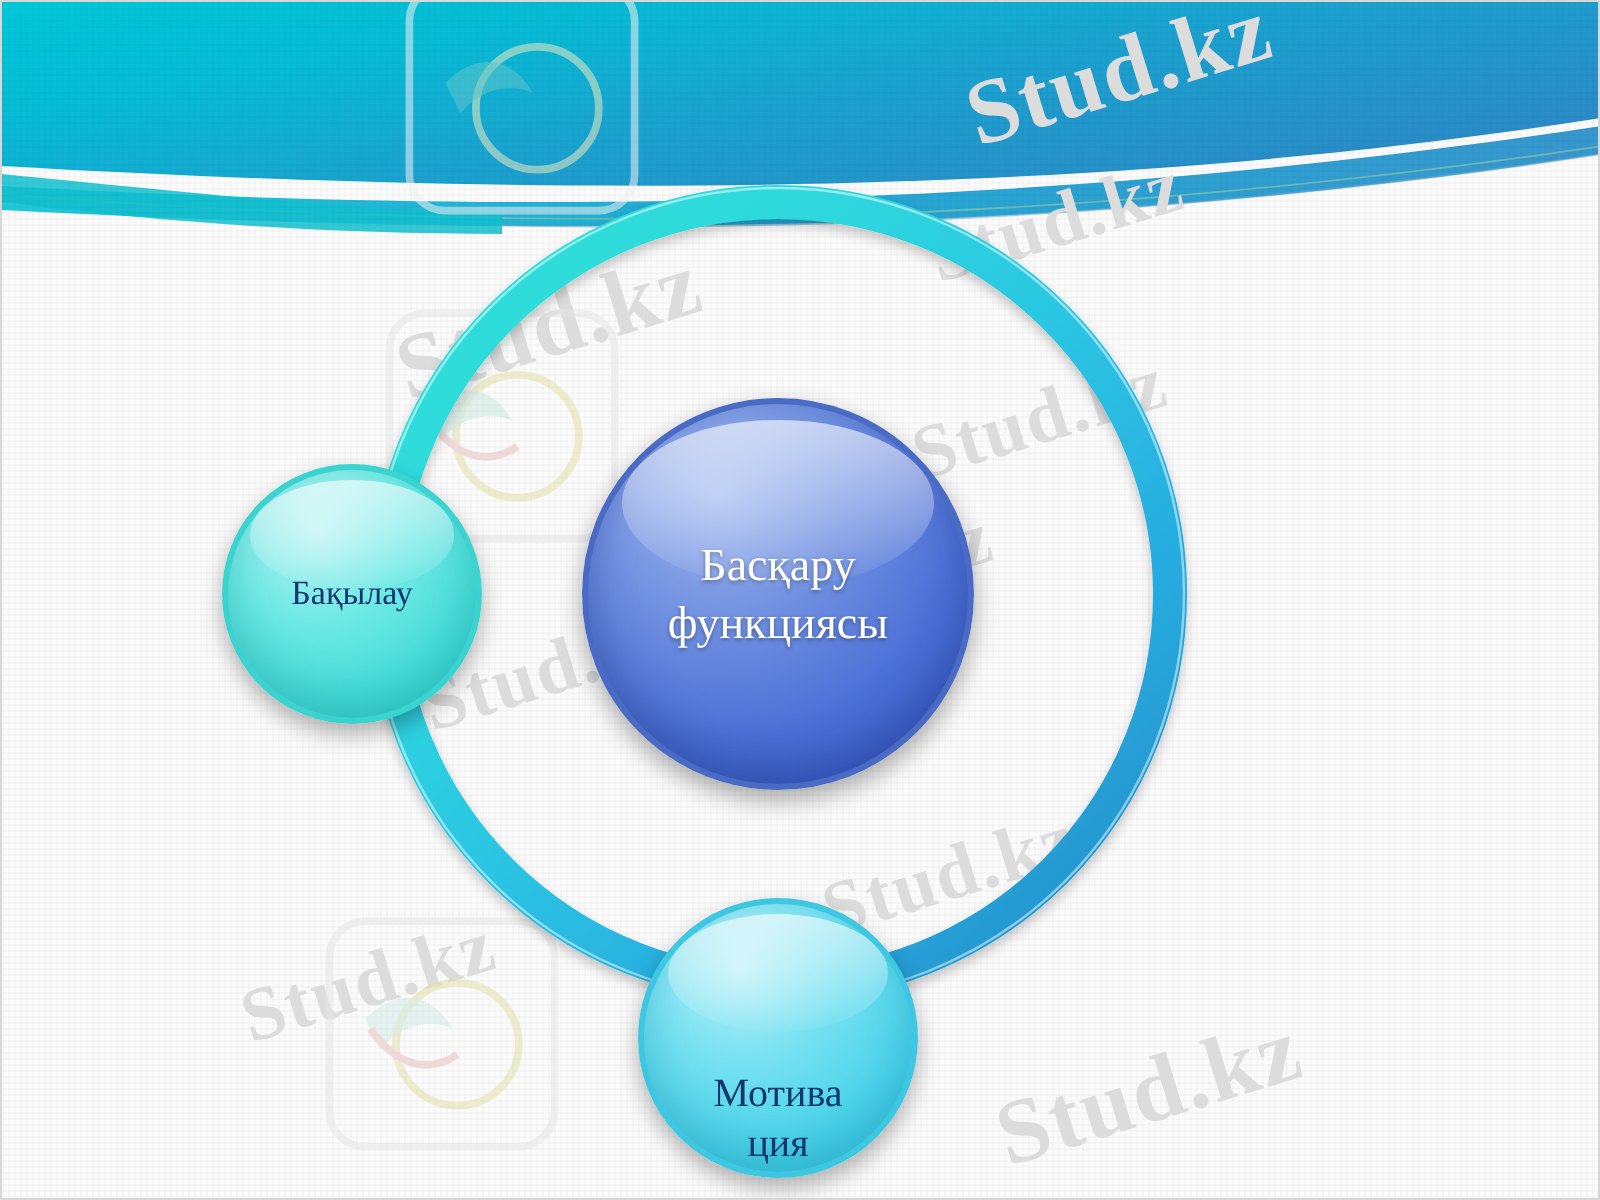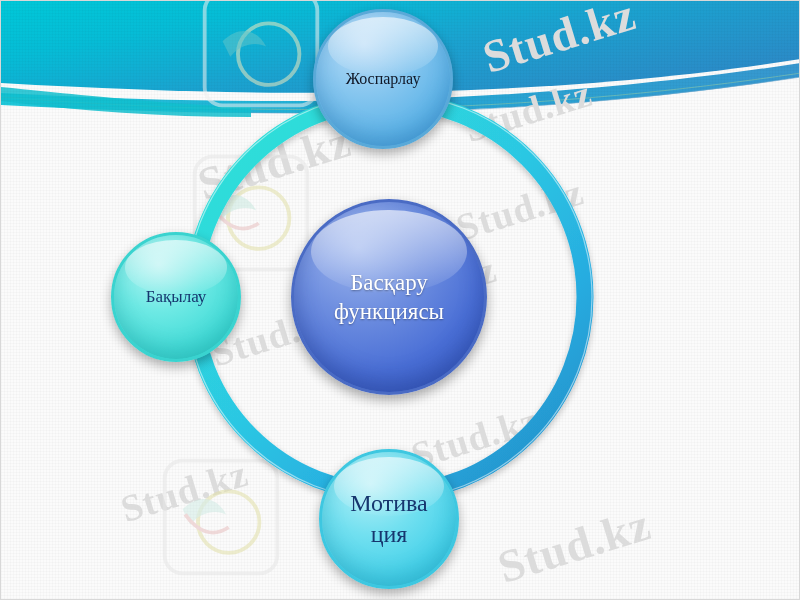--- a/index.html
+++ b/index.html
@@ -128,25 +128,26 @@
     font-weight: bold;
     background: radial-gradient(circle at 36% 24%, #b2e7fa 0%, #79d4f4 38%, #4ec4ef 70%, #2fb6e8 100%);
     border: 3px solid #49b9e2;
     box-shadow: 0 5px 11px rgba(0,0,0,0.3), inset 0 -9px 20px rgba(10,100,150,0.26);
   }
 
   
   #node-bottom {
     left: 318px; top: 448px;
     width: 140px; height: 140px;
-    font-size: 24px;
+    font-size: 20px;
     color: #16366e;
     background: radial-gradient(circle at 36% 24%, #b8f0f7 0%, #72e0f0 38%, #48d2ea 70%, #2cc3e2 100%);
     border: 3px solid #3ec7e0;
     box-shadow: 0 5px 11px rgba(0,0,0,0.3), inset 0 -9px 20px rgba(10,110,140,0.25);
+    align-items: flex-end;
   }
 
   
   #node-left {
     left: 110px; top: 231px;
     width: 130px; height: 130px;
     font-size: 17px;
     color: #16366e;
     background: radial-gradient(circle at 36% 24%, #b7f3f2 0%, #6de9e4 38%, #44dcd8 70%, #28cfcb 100%);
     border: 3px solid #3ad3cf;
@@ -233,25 +234,20 @@
     <circle cx="388" cy="296" r="203" fill="none" stroke="#ffffff" stroke-width="1.2" opacity="0.5"></circle>
   </svg>
 
   <div id="node-center" class="node">
     <div class="lbl">
       <span>Басқару</span><br>
       <span>функциясы</span>
     </div>
   </div>
 
-  <div id="node-top" class="node">
-    <div class="lbl">
-      <span>Жоспарлау</span>
-    </div>
-  </div>
 
 
   <div id="node-bottom" class="node">
     <div class="lbl">
       <span>Мотива</span><br>
       <span>ция</span>
     </div>
   </div>
 
   <div id="node-left" class="node">

